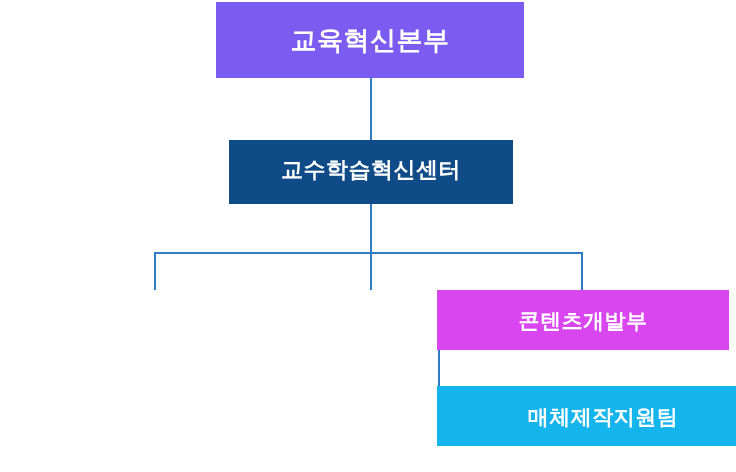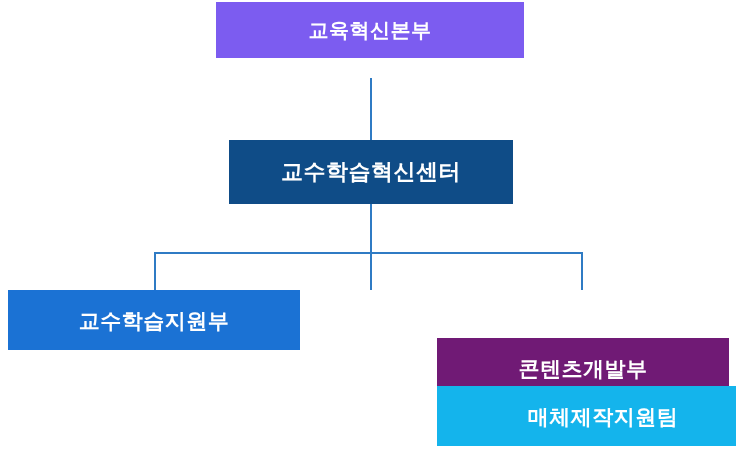--- a/index.html
+++ b/index.html
@@ -39,21 +39,21 @@
     z-index: 1;
   }
   .connector.h {
     height: 2px;
   }
   .connector.v {
     width: 2px;
   }
 
   
-  #node-root      { left: 216px; top: 2px;   width: 308px; height: 56px;  font-size: 20px; }
+  #node-root      { left: 216px; top: 2px;   width: 308px; height: 76px;  font-size: 26px; }
   #node-center    { left: 229px; top: 140px; width: 284px; height: 64px;  font-size: 22px; }
   #node-support   { left: 8px;   top: 290px; width: 292px; height: 60px;  font-size: 21px; }
   #node-content   { left: 437px; top: 290px; width: 292px; height: 60px;  font-size: 21px; }
   #node-media     { left: 437px; top: 386px; width: 332px; height: 60px;  font-size: 21px; }
 </style>
 </head>
 <body>
 
 <div id="org-chart">
 
@@ -67,29 +67,26 @@
 
   <div class="connector v" style="left:581px; top:252px; height:38px;"></div>
 
   <div class="connector v" style="left:438px; top:350px; height:36px;"></div>
   <div class="connector h" style="left:438px; top:386px; width:2px;"></div>
 
   <div class="node" id="node-root" style="background:#7c5cf0;">
     <span class="node-label">교육혁신본부</span>
   </div>
 
-  <div class="node" id="node-center" style="background:#0f4c87;">
+  <div class="node" id="node-center" style="background:#0f4c87;font-family:Liberation Mono, monospace;">
     <span class="node-label">교수학습혁신센터</span>
   </div>
 
-  <div class="node" id="node-support" style="background:#1b72d4;">
-    <span class="node-label">교수학습지원부</span>
-  </div>
 
-  <div class="node" id="node-content" style="background:#701a75;margin-top:48px;">
+  <div class="node" id="node-content" style="background:#d946ef;">
     <span class="node-label">콘텐츠개발부</span>
   </div>
 
   <div class="node" id="node-media" style="background:#14b4ec;">
     <span class="node-label">매체제작지원팀</span>
   </div>
 
 </div>
 
 </body></html>

